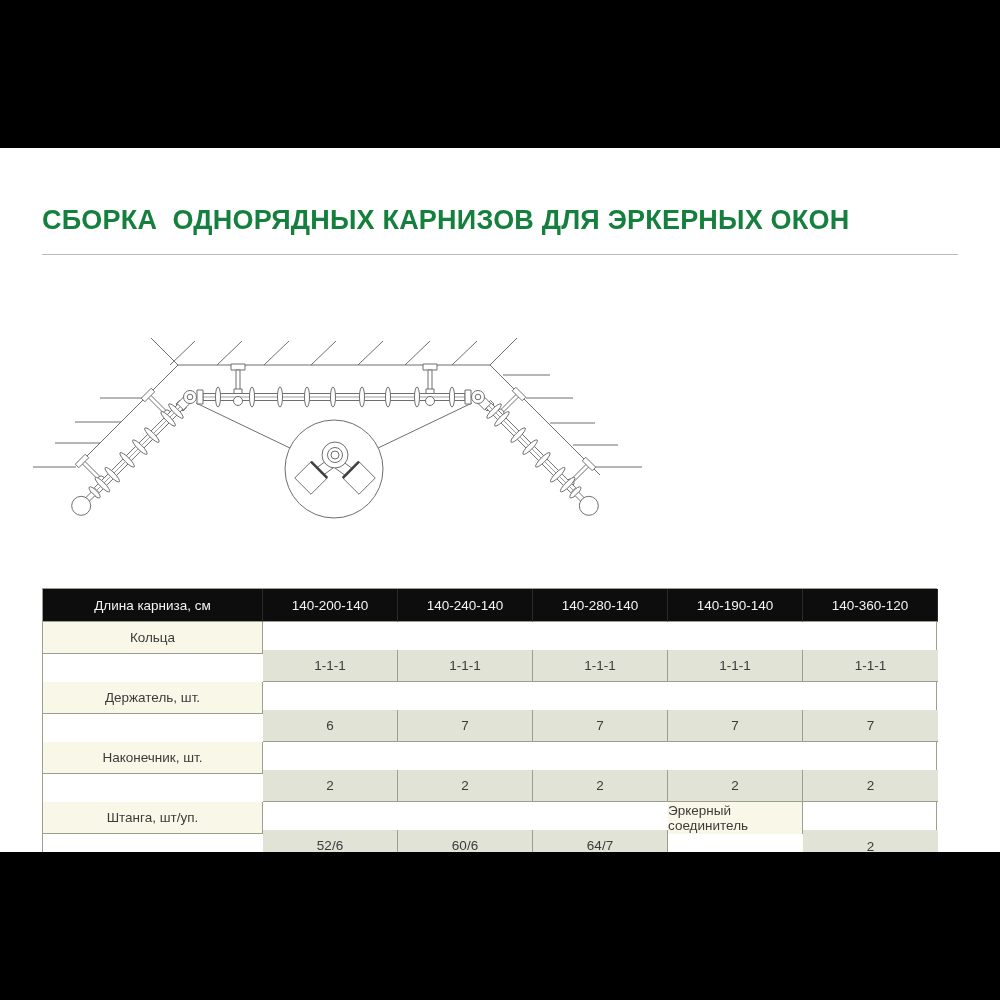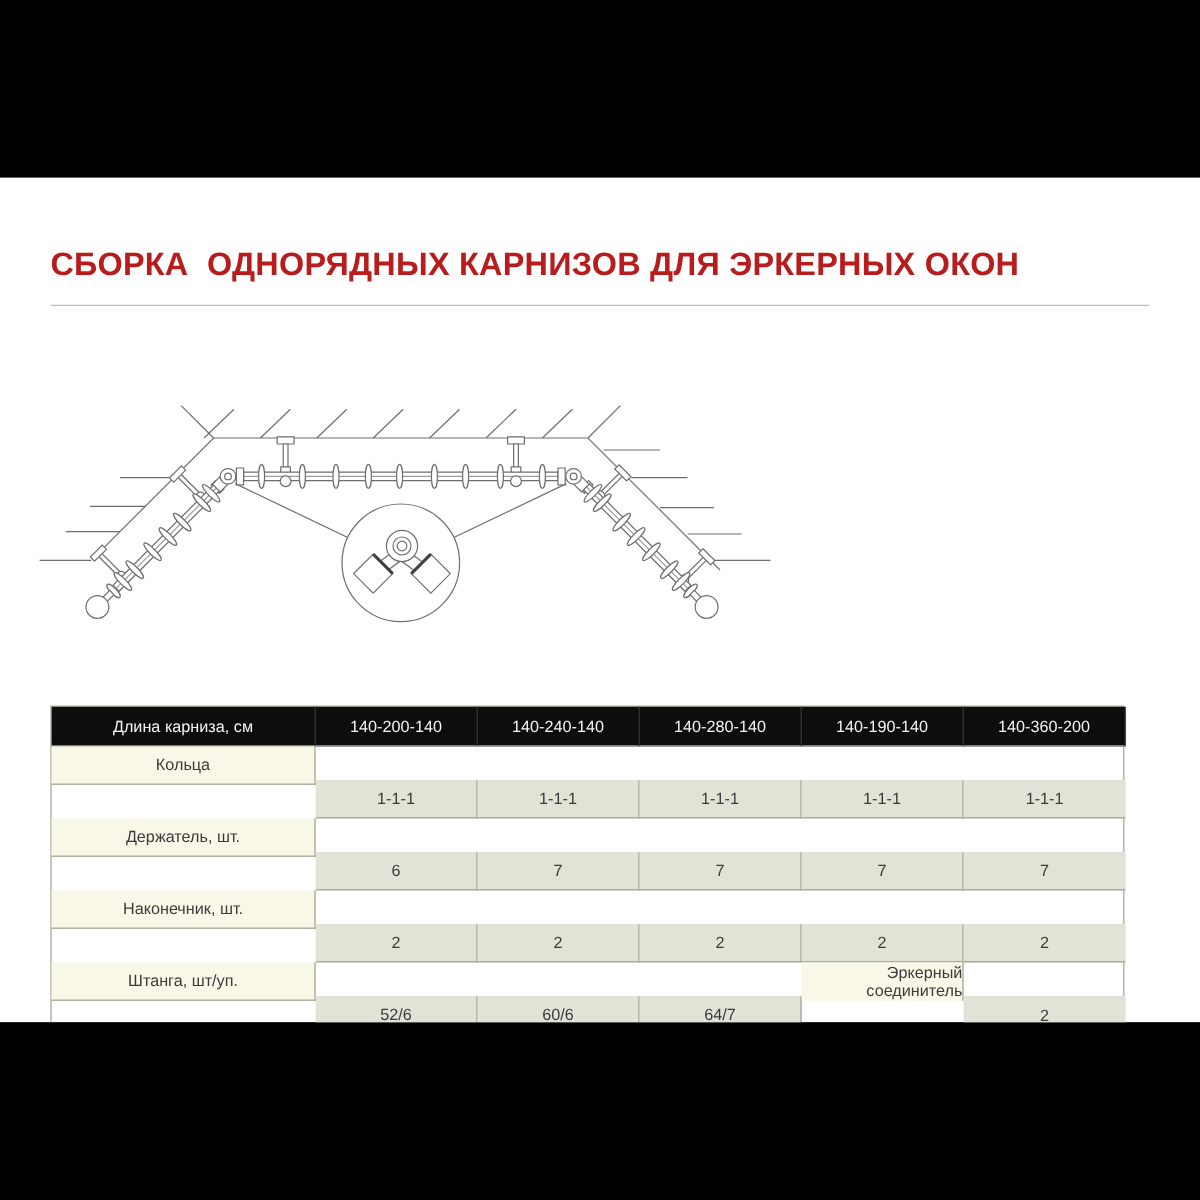--- a/index.html
+++ b/index.html
@@ -4,36 +4,36 @@
 <style>
   html,body{margin:0;padding:0;background:#000;}
   .canvas{position:relative;width:1000px;height:1000px;background:#000;overflow:hidden;
           font-family:"Liberation Sans", sans-serif;}
   .letterbox{position:absolute;left:0;width:1000px;background:var(--letterbox,#000);}
   .letterbox.top{top:0;height:148px;}
   .letterbox.bottom{top:852px;height:148px;}
   .content{position:absolute;top:148px;left:0;width:1000px;height:704px;background:var(--page_bg,#fff);}
 
   .page-title{position:absolute;left:42px;top:54px;width:916px;margin:0;
-              font-size:27px;font-weight:700;color:#b91c1c;letter-spacing:.2px;
+              font-size:27px;font-weight:700;color:#15803d;letter-spacing:.2px;
               line-height:36px;white-space:pre;}
   .title-rule{position:absolute;left:42px;top:106px;width:916px;height:0;
               border-top:1px solid #b9b9b9;}
 
   .diagram{position:absolute;left:30px;top:187px;width:630px;height:220px;}
   .diagram *{vector-effect:non-scaling-stroke;}
 
   .spec-table{position:absolute;left:42px;top:440px;width:895px;
               display:grid;grid-template-columns:220px repeat(5,135px);
               font-size:13.5px;color:#3b3b3b;
               border:1px solid var(--table_border,#9aa08e);box-sizing:border-box;}
   .cell{display:flex;align-items:center;justify-content:center;height:32px;
         border-right:1px solid var(--table_border,#9aa08e);
         border-bottom:1px solid var(--table_border,#9aa08e);
-        box-sizing:border-box;text-align:right;}
+        box-sizing:border-box;text-align:left;}
   .cell:nth-child(6n){border-right:none;}
   .spec-table .cell:nth-last-child(-n+6){border-bottom:none;}
   .cell.head{background:var(--header_bg,#0d0d0d);color:#f4f4f4;height:33px;
              border-right:1px solid #2a2a2a;border-bottom:1px solid var(--table_border,#9aa08e);}
   .cell.label{background:var(--label_cell_bg,#f9f8e8);}
   .cell.value{background:var(--value_cell_bg,#e0e3d6);margin-top:28px;}
 </style>
 </head>
 <body>
 
@@ -195,21 +195,21 @@
         </g>
       </g>
     </svg>
 
     <div class="spec-table">
       <div class="cell head">Длина карниза, см</div>
       <div class="cell head">140-200-140</div>
       <div class="cell head">140-240-140</div>
       <div class="cell head">140-280-140</div>
       <div class="cell head">140-190-140</div>
-      <div class="cell head">140-360-200</div>
+      <div class="cell head">140-360-120</div>
 
       <div class="cell label">Кольца</div>
       <div class="cell value">1-1-1</div>
       <div class="cell value">1-1-1</div>
       <div class="cell value">1-1-1</div>
       <div class="cell value">1-1-1</div>
       <div class="cell value">1-1-1</div>
 
       <div class="cell label">Держатель, шт.</div>
       <div class="cell value">6</div>

